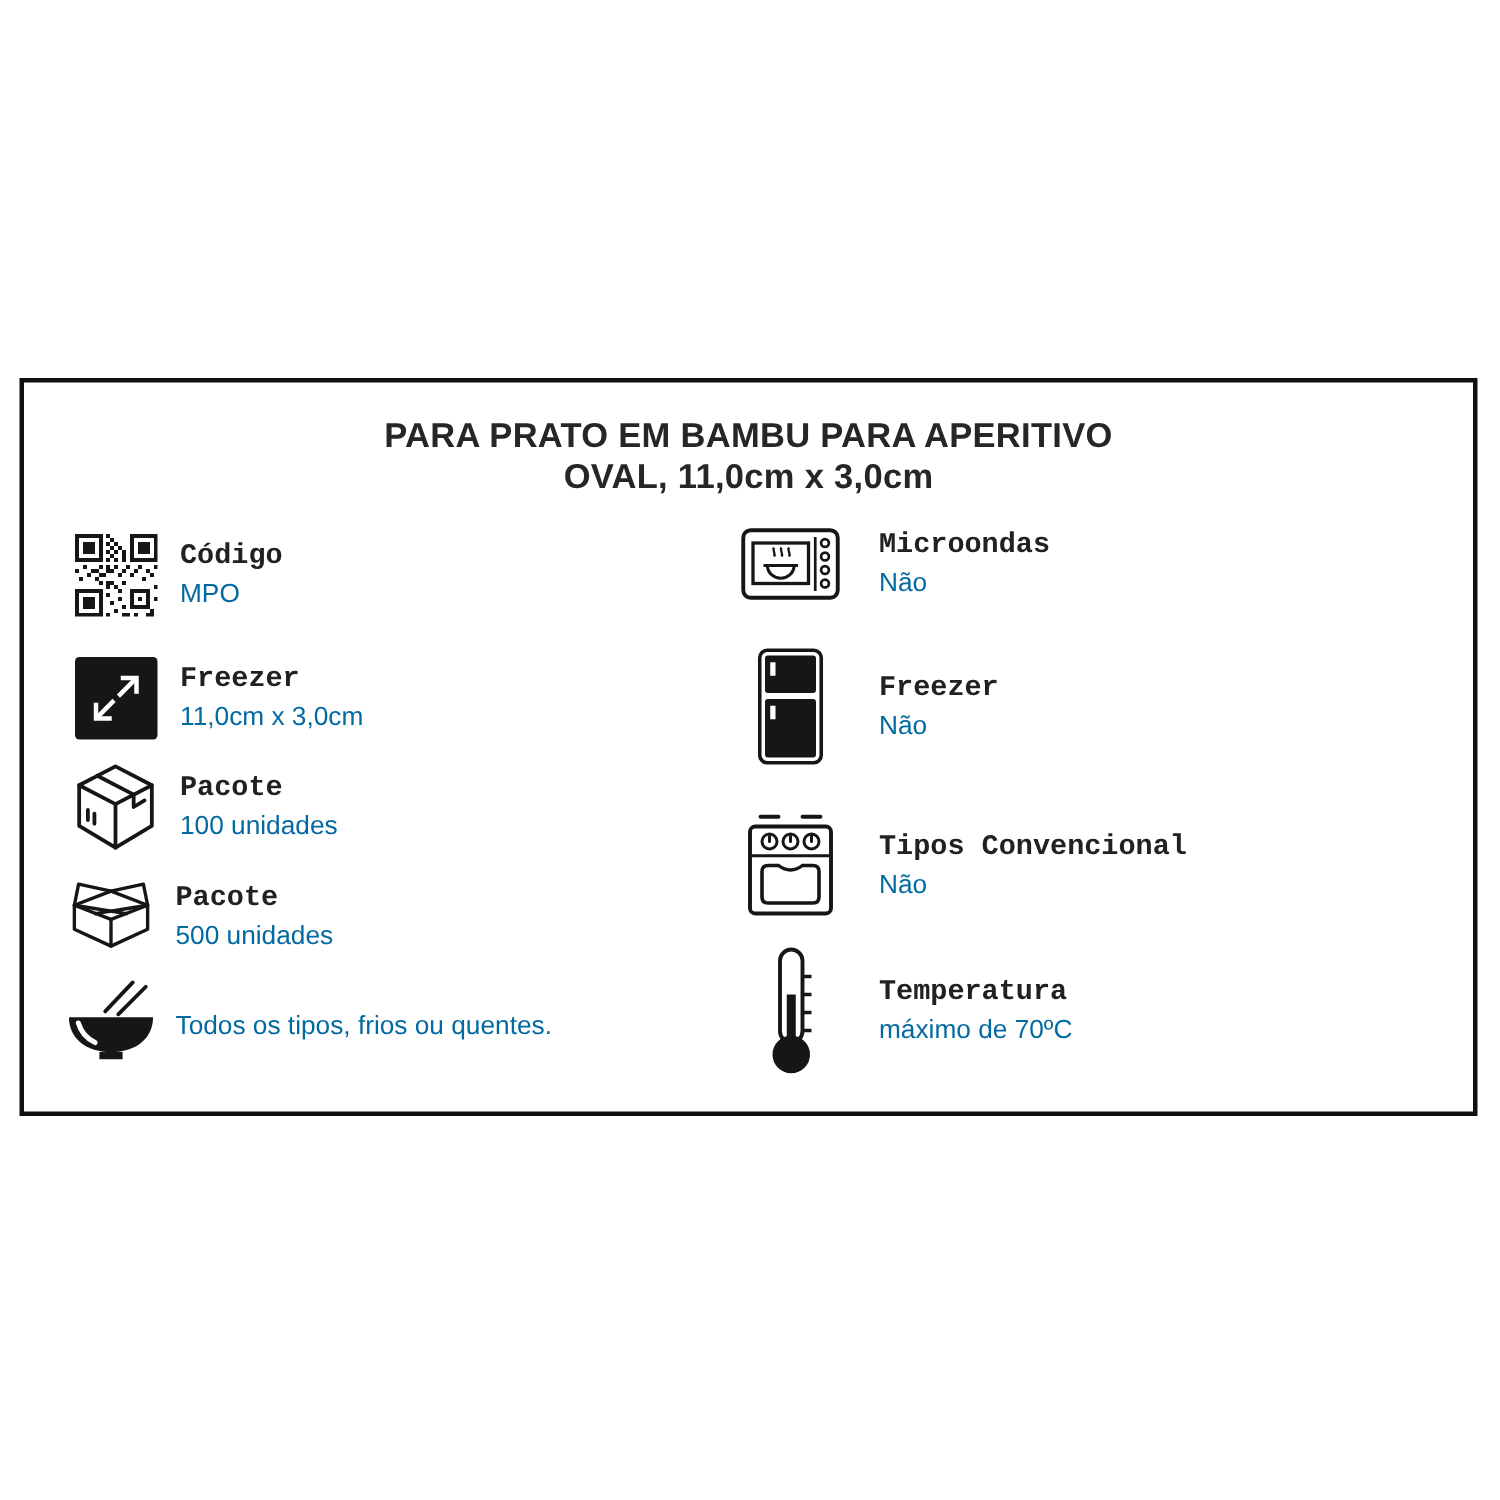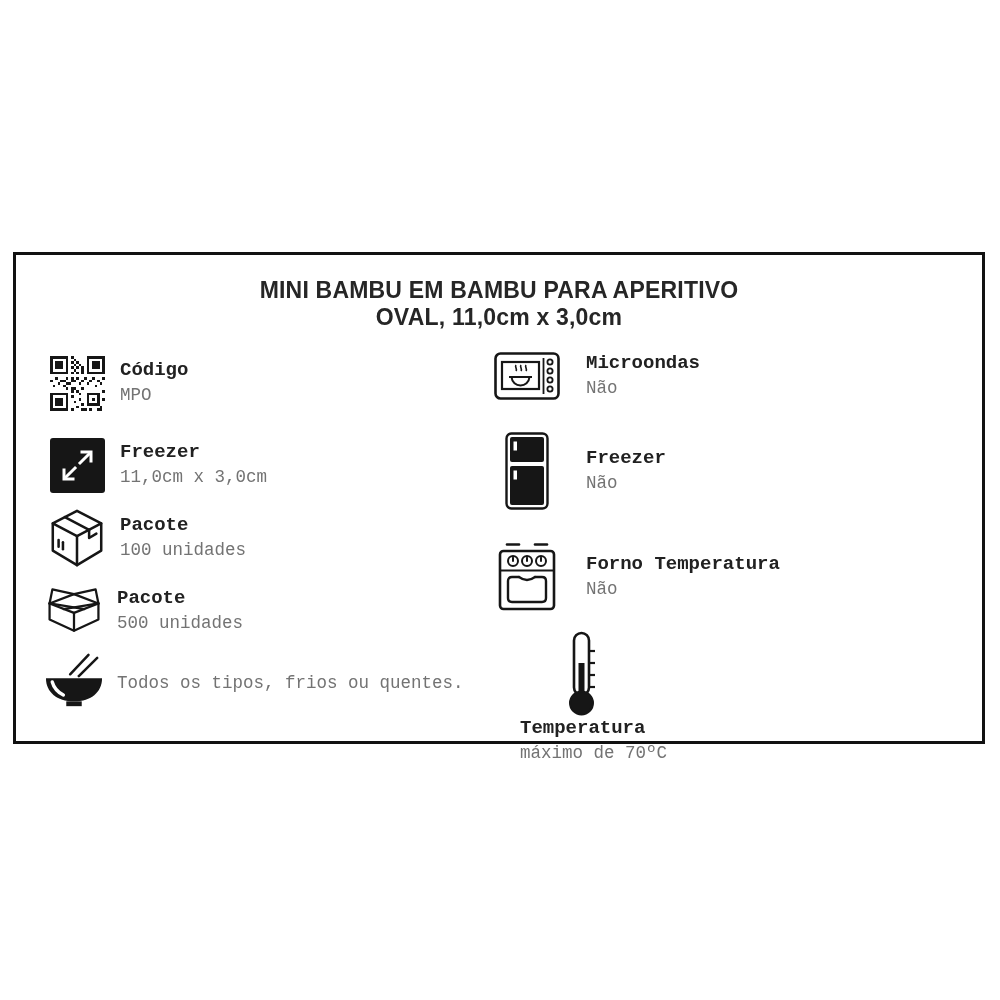--- a/index.html
+++ b/index.html
@@ -11,42 +11,42 @@
     background:#fff; border:3px solid #111111;
   }
   .title { margin-top:22px; text-align:center; color:#262626;
     font-weight:bold; font-size:23px; line-height:27px; letter-spacing:.2px; }
   .row { position:absolute; display:flex; align-items:center; }
   .iconbox-l { width:62px; display:flex; justify-content:center; align-items:center; flex:0 0 62px; }
   .iconbox-r { width:66px; display:flex; justify-content:center; align-items:center; flex:0 0 66px; }
   .txt-l { margin-left:12px; }
   .txt-r { margin-left:26px; }
   .label { font-size:19px; font-weight:bold; color:#212121; line-height:23px;font-family:Liberation Mono, monospace; }
-  .value { font-size:17.5px; color:#737373; line-height:23px; margin-top:2px;font-family:Liberation Mono, monospace; }
+  .value { font-size:17.5px; color:#0369a1; line-height:23px; margin-top:2px; }
   
   .r-codigo  { left:30px; top:100px; height:56px; }
   .r-tamanho { left:30px; top:181px; height:58px; }
   .r-pacote  { left:30px; top:251px; height:64px; }
   .r-caixa   { left:27px; top:328px; height:56px; }
   .r-tipos   { left:27px; top:397px; height:60px; }
   
   .r-micro   { left:478px; top:97px;  height:48px; }
   .r-freezer { left:478px; top:177px; height:78px; }
   .r-forno   { left:478px; top:285px; height:73px; }
-  .r-temp    { left:478px; top:376px; height:86px;flex-direction:column; }
+  .r-temp    { left:478px; top:376px; height:86px; }
   svg { display:block; }
 </style>
 </head>
 <body>
 
 <div class="canvas">
   <div class="card">
 
     <div class="title">
-      <div>MINI BAMBU EM BAMBU PARA APERITIVO</div>
+      <div>PARA PRATO EM BAMBU PARA APERITIVO</div>
       <div>OVAL, 11,0cm x 3,0cm</div>
     </div>
 
     <div class="row r-codigo">
       <span class="iconbox-l">
         <svg width="55" height="55" viewBox="0 0 21 21" shape-rendering="crispEdges">
           <g fill="#161616">
             <rect x="0" y="0" width="7" height="7"></rect>
               <rect x="14" y="0" width="7" height="7"></rect>
               <rect x="0" y="14" width="7" height="7"></rect>
@@ -257,21 +257,21 @@
             <circle cx="29" cy="19" r="5" stroke-width="2"></circle>
             <path d="M29 15.5 v3.5" stroke-width="2"></path>
             <circle cx="43" cy="19" r="5" stroke-width="2"></circle>
             <path d="M43 15.5 v3.5" stroke-width="2"></path>
             <path d="M21 35 H14 q-4 0 -4 4 V56 q0 4 4 4 H44 q4 0 4 -4 V39 q0 -4 -4 -4 H37" stroke-width="2.4"></path>
             <path d="M21 35 q8 6 16 0" stroke-width="2.2"></path>
           </g>
         </svg>
       </span>
       <span class="txt-r">
-        <div class="label">Forno Temperatura</div>
+        <div class="label">Tipos Convencional</div>
         <div class="value">Não</div>
       </span>
     </div>
 
     <div class="row r-temp">
       <span class="iconbox-r">
         <svg width="38" height="86" viewBox="0 0 38 86">
           <g stroke="#161616" stroke-width="2.2">
             <path d="M26 20 h7"></path>
               <path d="M26 32 h7"></path>

